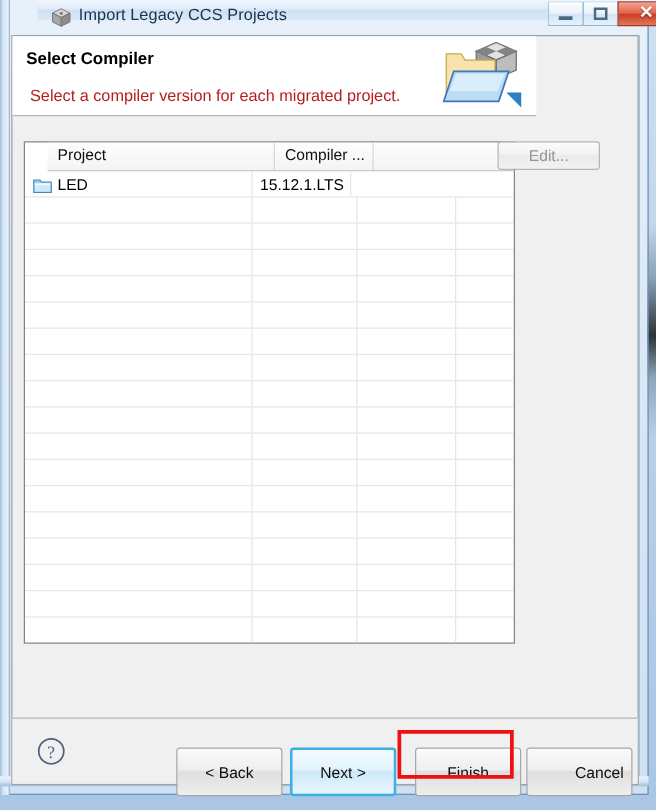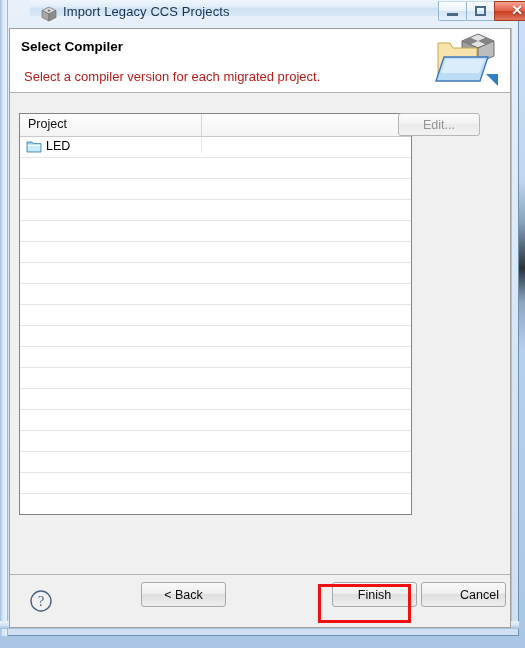--- a/index.html
+++ b/index.html
@@ -124,21 +124,21 @@
     width: 502px; height: 600px;
     background: #f0f0f0;
     border: 1px solid #a0a0a0;
     box-sizing: border-box;
   }
 
   
   .banner {
     position: absolute;
     left: 0; top: 0;
-    width: 500px; height: 64px;
+    width: 419px; height: 64px;
     background: #ffffff;
     border-bottom: 1px solid #b4b4b4;
     box-sizing: border-box;
     text-align: right;
   }
   .banner-title {
     position: absolute;
     left: 11px; top: 10px;
     font-size: 13.5px;
     font-weight: bold;
@@ -164,41 +164,41 @@
     background: #ffffff;
     border: 1px solid #848484;
     box-sizing: border-box;
     overflow: hidden;
   }
   .thead {
     display: flex;
     height: 22px;
     background: linear-gradient(180deg,#fdfdfd 0%, #f4f4f4 100%);
     border-bottom: 1px solid #c9c9c9;
+    margin-left: 18px;
   }
   .th {
     font-size: 12.5px;
     color: #101010;
     padding: 3px 0 0 8px;
     box-sizing: border-box;
     border-right: 1px solid #d7d7d7;
     white-space: nowrap;
     overflow: hidden;
   }
   .th:last-child { border-right: none; }
   .col-0 { width: 182px; }
   .col-1 { width: 84px; }
   .col-2 { width: 79px; }
   .col-3 { width: 46px; }
 
   .trow {
     display: flex;
     height: 20px;
     border-bottom: 1px solid #e6e6e6;
-    flex-direction: column;
   }
   .td {
     font-size: 12.5px;
     color: #000000;
     padding: 2px 0 0 6px;
     box-sizing: border-box;
     border-right: 1px solid #e6e6e6;
     white-space: nowrap;
     overflow: hidden;
     display: flex;
@@ -234,22 +234,22 @@
     background: #f0f0f0;
     box-sizing: border-box;
   }
   .help-icon {
     position: absolute;
     left: 19px; top: 14px;
     width: 24px; height: 24px;
   }
   .btn {
     position: absolute;
-    top: 7px;
-    width: 85px; height: 25px;
+    top: 23px;
+    width: 85px; height: 39px;
     font-size: 12.5px;
     color: #0c0c0c;
     background: linear-gradient(180deg,#fafafa 0%, #efefef 45%, #dfdfdf 50%, #eeeeee 100%);
     border: 1px solid #a8a8a8;
     border-radius: 3px;
     box-sizing: border-box;
     display: flex; align-items: center; justify-content: center;
     white-space: nowrap;
   }
   .btn.back   { left: 131px; }
@@ -329,34 +329,38 @@
 
           <polygon points="56,43 68,43 68,55" fill="#2f7fc4"></polygon>
         </svg>
       </span>
     </div>
 
     <div class="table-wrap">
 
       <div class="thead">
         <div class="th col-0">Project</div>
+        <div class="th col-2">Compiler ...</div>
         <div class="th col-3"></div>
       </div>
 
       <div class="trow">
         <div class="td col-0">
           <span class="folder-icon">
             <svg viewBox="0 0 16 13" width="16" height="13">
               <path d="M1,2 L6,2 L7.2,3.6 L15,3.6 L15,12 L1,12 Z" fill="#8fd0ef" stroke="#4a89ad" stroke-width=".9"></path>
               <path d="M1.8,4.6 L14.2,4.6 L14.2,11.2 L1.8,11.2 Z" fill="#cbeafa"></path>
               <path d="M1.8,4.6 L14.2,4.6 L14.2,6.2 L1.8,6.2 Z" fill="#ffffff" opacity=".75"></path>
             </svg>
           </span>
           <span>LED</span>
         </div>
+        <div class="td col-2">
+          <span>15.12.1.LTS</span>
+        </div>
         <div class="td col-3 empty"></div>
       </div>
 
       <div id="empty-rows">
           <div class="trow">
             <div class="td empty col-0"></div>
             <div class="td empty col-1"></div>
             <div class="td empty col-2"></div>
             <div class="td empty col-3"></div>
           </div>
@@ -462,20 +466,21 @@
     <div class="edit-btn">Edit...</div>
 
     <div class="buttonbar">
       <span class="help-icon">
         <svg viewBox="0 0 24 24" width="24" height="24">
           <circle cx="12" cy="12" r="10" fill="none" stroke="#4a637f" stroke-width="1.4"></circle>
           <text x="12" y="17" text-anchor="middle" font-size="14" font-family="Liberation Serif, serif" fill="#4a637f">?</text>
         </svg>
       </span>
       <div class="btn back">&lt; Back</div>
+      <div class="btn next">Next &gt;</div>
       <div class="btn finish">Finish</div>
       <div class="btn cancel">Cancel</div>
     </div>
 
   </div>
 </div>
 
 <div class="highlight-box"></div>
 
 </body></html>

